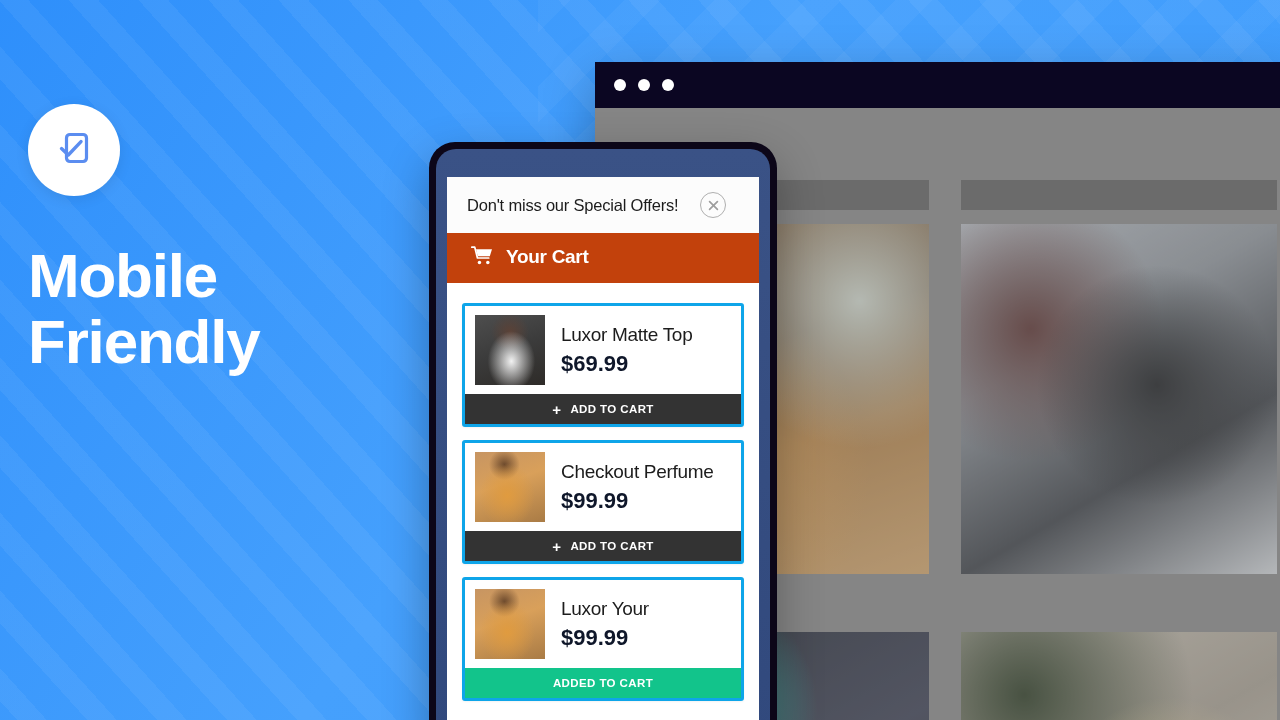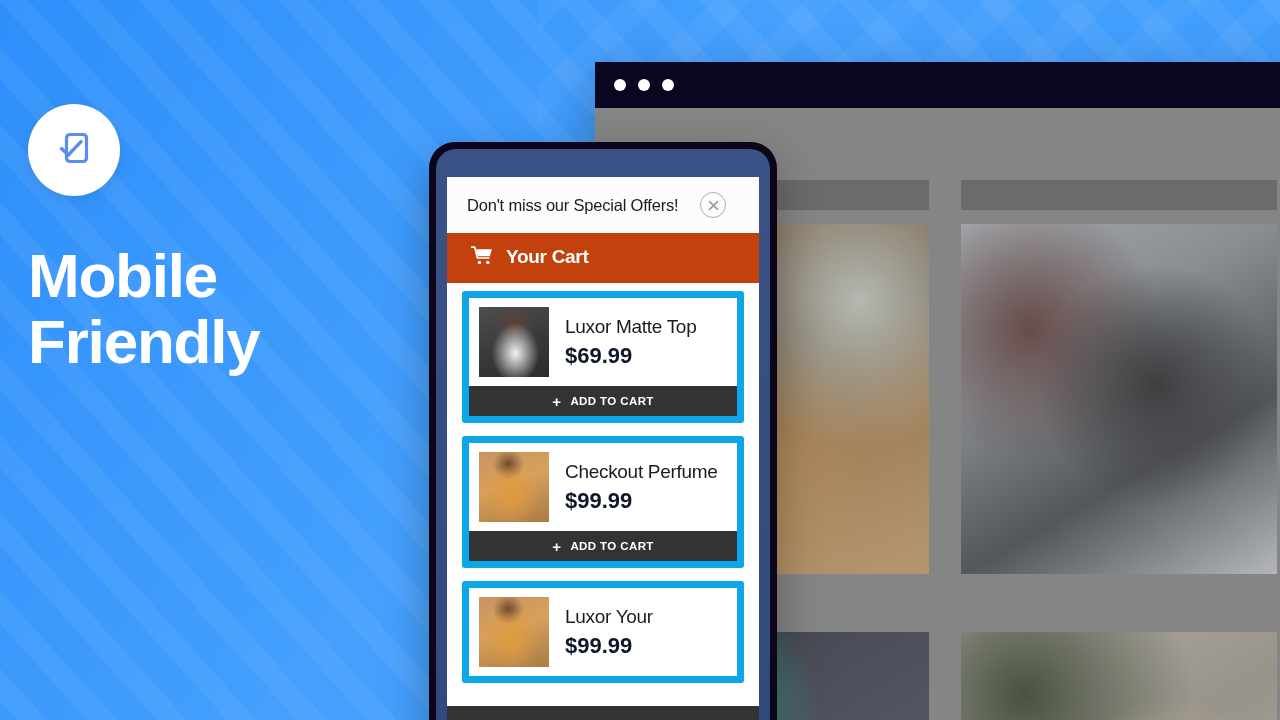--- a/index.html
+++ b/index.html
@@ -166,25 +166,26 @@
   }
   .cart-header {
     background: #c2410c;
     display: flex; align-items: flex-start; gap: 13px;
     padding: 13px 24px;
   }
   .cart-title { color: #FFFFFF; font-size: 19px; font-weight: bold; letter-spacing: -0.3px; }
   .cart-list { background: #FFFFFF; padding: 8px 15px 10px 15px; }
   .item {
     background: #FFFFFF;
-    border: 7px solid #0ea5e9;
+    border: 3px solid #0ea5e9;
     border-radius: 3px;
     margin-bottom: 13px;
     overflow: hidden;
     box-shadow: 0 1px 2px rgba(0,0,0,.05);
+    margin-top: 12px;
   }
   .item-main { display: flex; align-items: center; gap: 16px; padding: 9px 10px; }
   .thumb { width: 70px; height: 70px; flex: 0 0 auto; background: #666; }
   .thumb.model {
     background:
       radial-gradient(ellipse at 52% 66%, #f2f2f2 0%, rgba(242,242,242,0) 46%),
       radial-gradient(circle at 50% 24%, #5b4237 0%, rgba(91,66,55,0) 30%),
       linear-gradient(160deg, #4e4e4e 0%, #3b3b3b 50%, #2e2b28 100%);
   }
   .thumb.perfume {
@@ -320,20 +321,23 @@
             </div>
           </div>
 
           <div class="item">
             <div class="item-main">
               <div class="thumb perfume"></div>
               <div class="item-info">
                 <div class="item-name">Luxor Your</div>
                 <div class="item-price">$99.99</div>
               </div>
+            </div>
+            <div class="item-btn added">
+              <span>ADDED TO CART</span>
             </div>
           </div>
 
         </div>
 
         <div class="checkout-bar">
           <span>Go to Checkout</span>
         </div>
 
       </div>

